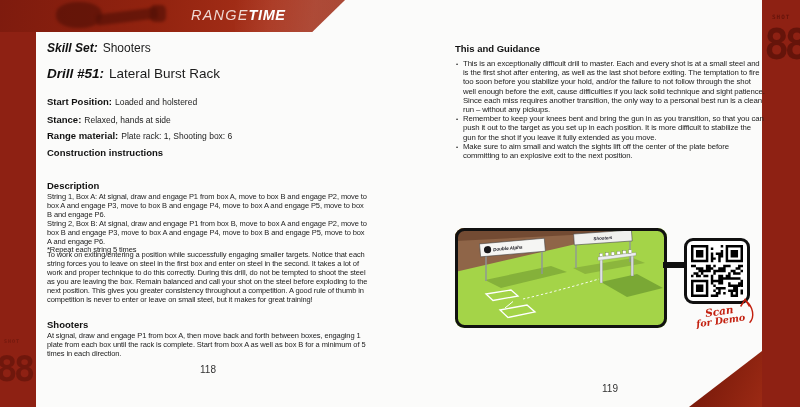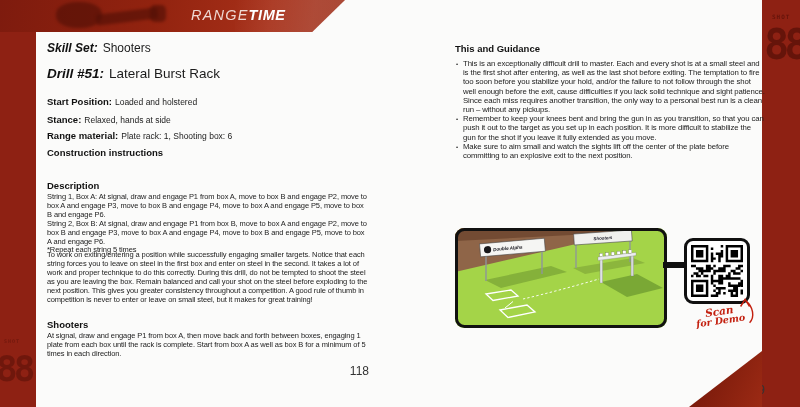--- a/index.html
+++ b/index.html
@@ -31,21 +31,21 @@
   
   .lp{left:47px;width:322px;}
   .skill{font-size:12px;}
   .drill{font-size:13.5px;}
   .lbl{font-weight:bold;color:#111;}
   .field{font-size:8.5px;}
   .field .lbl{font-size:9.5px;margin-right:3px;}
   .skill .lbl,.drill .lbl{margin-right:5px;font-style:italic;}
   .sec-h{font-size:9.5px;font-weight:bold;color:#111;margin-bottom:2px;}
   .sec-b{font-size:7.5px;line-height:8.9px;white-space:pre-line;letter-spacing:-.1px;}
-  .pagenum{font-size:12px;text-align:right;color:#333;}
+  .pagenum{font-size:10px;text-align:center;color:#333;}
   
   .rp{left:455px;width:310px;}
   .tips-h{font-size:9.5px;font-weight:bold;color:#111;}
   .tip{position:relative;padding-left:8px;font-size:7.8px;line-height:9.2px;letter-spacing:-.12px;color:#1c1c1c;}
   .tip::before{content:"•";position:absolute;left:1px;top:1px;font-size:6px;}
   .illus{position:absolute;left:455px;top:228px;width:212px;height:100px;}
   .connector{position:absolute;left:663px;top:262px;width:26px;height:6px;background:#101010;}
   .qr-frame{position:absolute;left:684px;top:238px;width:52px;height:52px;background:#fff;
             border:3px solid #101010;border-radius:9px;padding:4px;}
   .qr-frame svg{display:block;width:100%;height:100%;}

